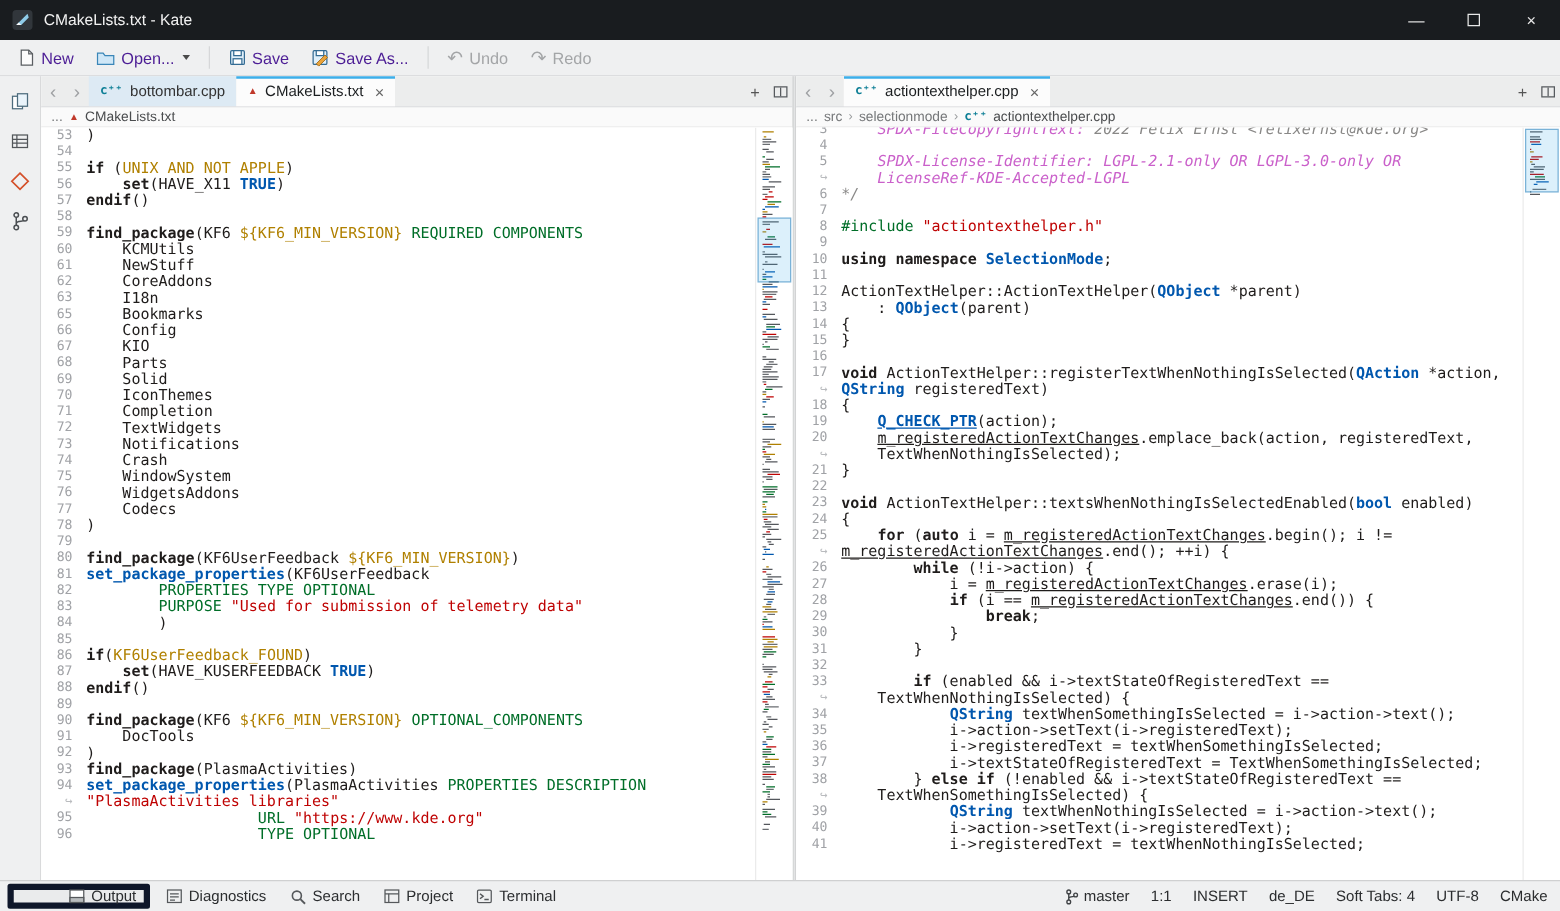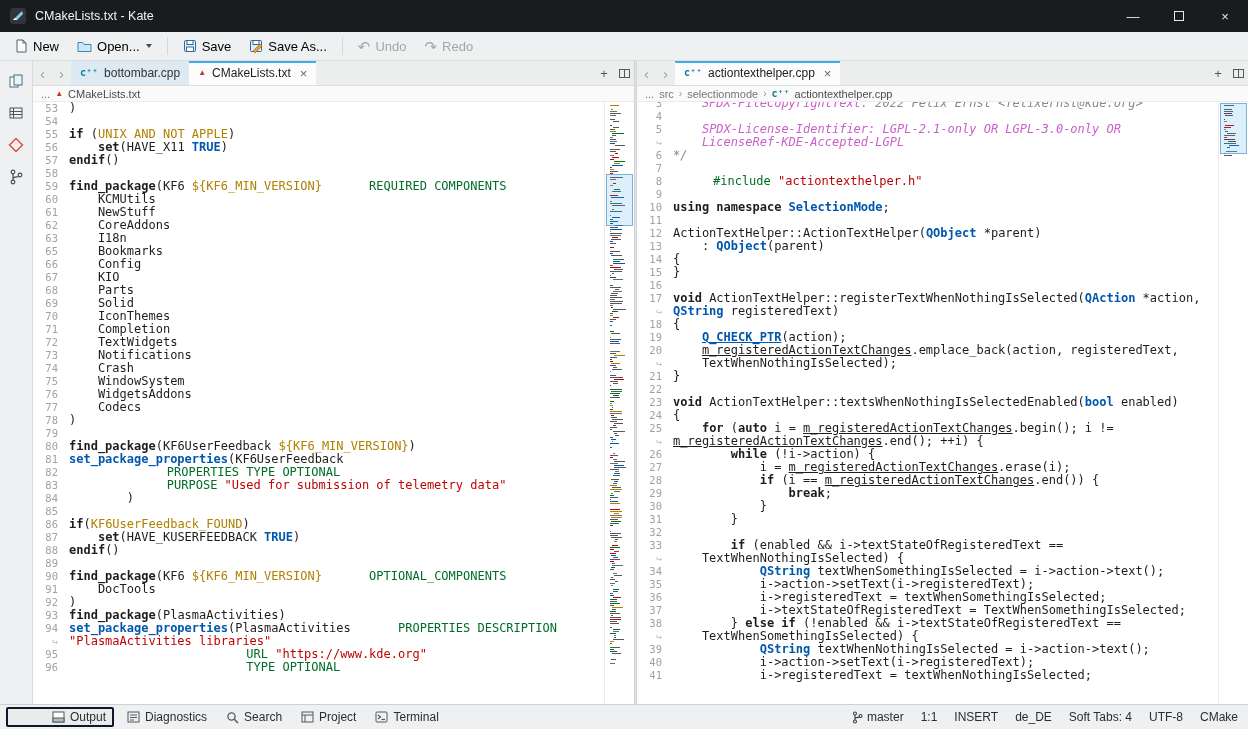--- a/index.html
+++ b/index.html
@@ -14,21 +14,21 @@
   .app-icon { width:18px; height:18px; margin:0 8px 0 9px; flex:none; }
   .title-text { font-size:12.5px; color:#f2f2f2; }
   .win-controls { margin-left:auto; display:flex; height:100%; }
   .win-btn { width:46px; height:100%; display:flex; align-items:center; justify-content:center; color:#e8e8e8; font-size:13px; cursor:default; }
   .max-box { width:10px; height:10px; border:1px solid #e8e8e8; display:inline-block; }
   
   .menubar { height:23px; background:#eff0f1; display:flex; align-items:center; padding-left:4px; flex:none; }
   .menu-item { font-size:13px; color:#232629; padding:0 8px; line-height:23px; }
   
   .toolbar { height:29px; background:#eff0f1; border-bottom:1px solid #dcdddf; display:flex; align-items:center; padding-left:6px; gap:2px; flex:none; }
-  .tb { display:inline-flex; align-items:center; gap:5px; padding:0 8px; height:26px; font-size:13px; color:#000000; background:transparent; border:none; }
+  .tb { display:inline-flex; align-items:center; gap:5px; padding:0 8px; height:26px; font-size:13px; color:#4c1d95; background:transparent; border:none; }
   .tb.disabled { color:#a3a5a7; }
   .tb .glyph { font-size:15px; line-height:1; }
   .tb-sep { width:1px; height:18px; background:#d6d7d9; margin:0 5px; flex:none; }
   .caret { width:0; height:0; border-left:3.5px solid transparent; border-right:3.5px solid transparent; border-top:4px solid #4a4a4a; display:inline-block; margin-left:1px; }
   
   .main { flex:1; display:flex; min-height:0; }
   .sidebar { width:33px; background:#eff0f1; border-right:1px solid #d9dadb; display:flex; flex-direction:column; align-items:center; padding-top:6px; gap:4px; flex:none; }
   .side-btn { width:28px; height:28px; display:flex; align-items:center; justify-content:center; }
   .pane { display:flex; flex-direction:column; min-width:0; background:#fff; }
   .pane-left  { width:601px; flex:none; }
@@ -57,34 +57,34 @@
   .code-right { margin-top:-5px; }
   .code-row { display:flex; height:13px; line-height:13px; white-space:pre; }
   .lnum { width:36px; flex:none; text-align:right; padding-right:11px; color:#a0a2a6; font-size:10.5px; }
   .lnum.wrap { color:#b9bbbe; font-size:10px; }
   .lcode { flex:none; }
   .tok-n { color:#1f1c1b; }
   .tok-k { color:#1f1c1b; font-weight:bold; }
   .tok-t { color:#0057ae; font-weight:bold; }
   .tok-b { color:#0057ae; font-weight:bold; }
   .tok-s { color:#bf0303; }
-  .tok-g { color:#006e28;margin-left:40px; }
+  .tok-g { color:#006e28; }
   .tok-o { color:#b08000; }
   .tok-c { color:#898887; font-style:italic; }
   .tok-p { color:#ca60ca; font-style:italic; }
   .tok-u { color:#1f1c1b; text-decoration:underline; }
   .tok-f { color:#0057ae; font-weight:bold; text-decoration:underline; }
   
   .minimap { position:absolute; top:0; right:0; bottom:0; width:30px; background:#fff; border-left:1px solid #ebebeb; padding:3px 4px 0 5px; }
   .mm-bar { height:1px; margin-bottom:1px; }
   .mm-view { position:absolute; left:1px; right:1px; background:rgba(61,174,233,.18); border:1px solid rgba(41,128,185,.55); }
   
   .bottombar { height:25px; background:#eff0f1; border-top:1px solid #cfd0d1; display:flex; align-items:center; padding:0 10px 0 6px; flex:none; font-size:12px; color:#2b2d2f; }
   .bb-btn { display:inline-flex; align-items:center; gap:5px; padding:0 6px; height:20px; margin-right:7px; }
-  .bb-btn.outlined { border:2px solid #0f172a; border-radius:2px; background:#eaebec;padding-left:44px; }
+  .bb-btn.outlined { border:5px solid #0f172a; border-radius:2px; background:#eaebec;padding-left:44px; }
   .status-group { margin-left:auto; display:flex; align-items:center; gap:17px; }
   .status-item { display:inline-flex; align-items:center; gap:4px; }
   svg { display:block; }
 </style>
 </head>
 <body>
 
 <div class="window">
 
   <div class="titlebar">

